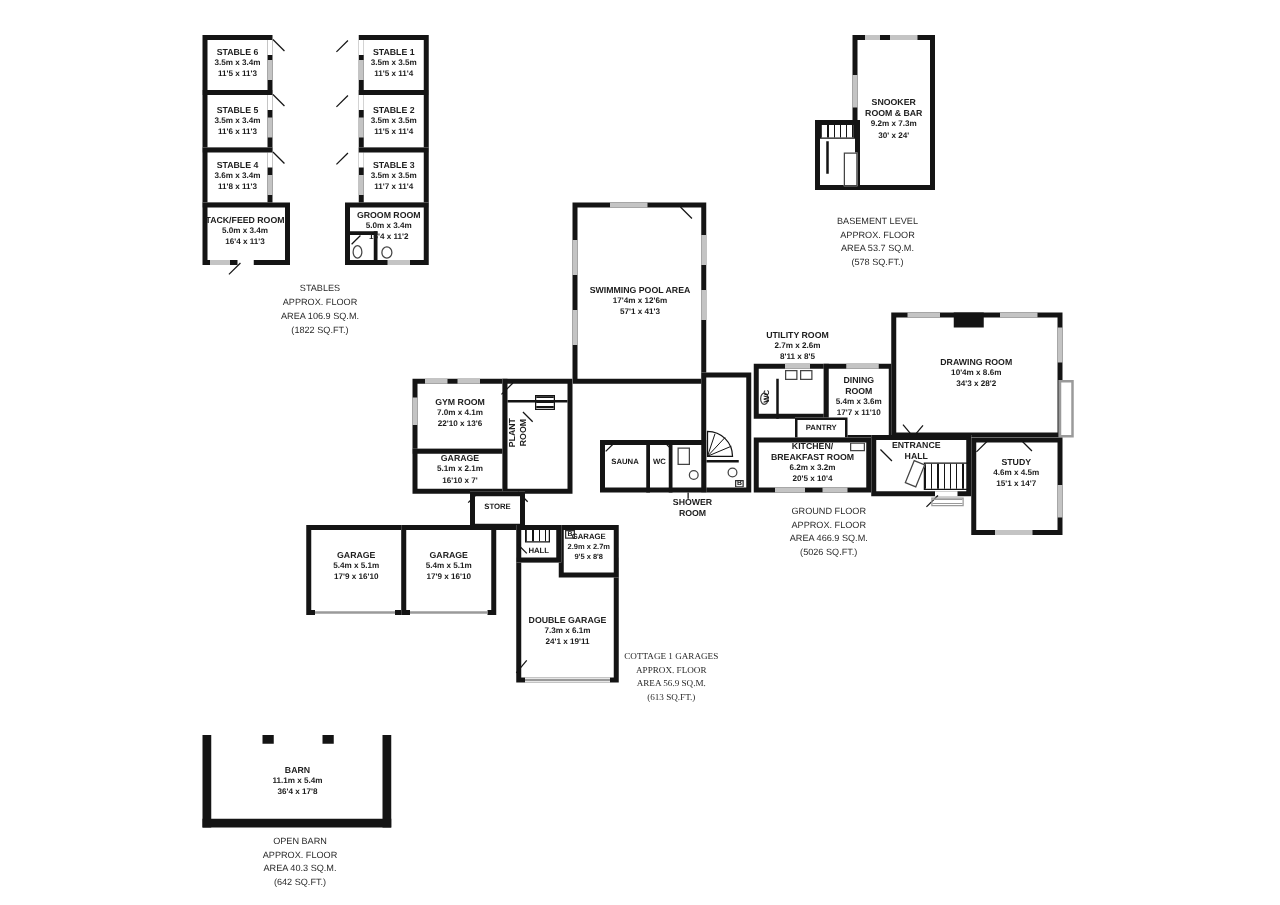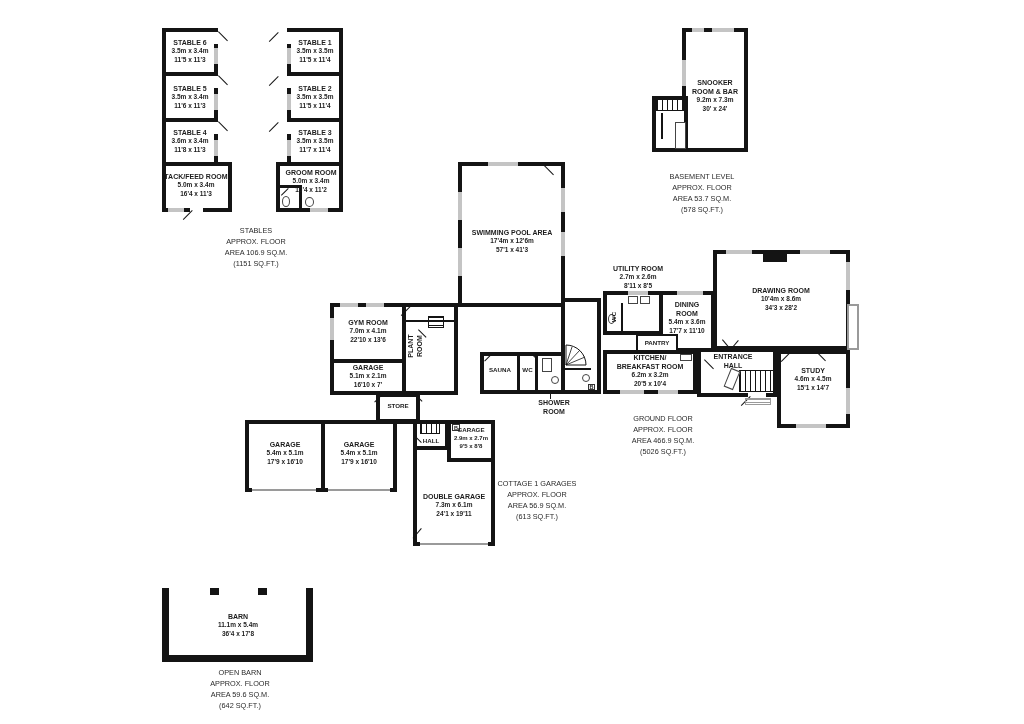--- a/index.html
+++ b/index.html
@@ -127,21 +127,21 @@
   </div>
   <div class="lbl" style="left:282px;top:168px;width:58px;">
     <span class="rn">GROOM ROOM</span>
     <span class="rd">5.0m x 3.4m</span>
     <span class="rd">16'4 x 11'2</span>
   </div>
 
   <div class="cap" style="left:206px;top:226px;width:100px;">STABLES
 APPROX. FLOOR
 AREA 106.9 SQ.M.
-(1151 SQ.FT.)</div>
+(1822 SQ.FT.)</div>
 
   <div class="rm" style="left:682px;top:28px;width:66px;height:124px;"></div>
   <div class="rm" style="left:652px;top:96px;width:36px;height:56px;"></div>
   <div class="winH" style="left:692px;top:28px;width:12px;"></div>
   <div class="winH" style="left:712px;top:28px;width:22px;"></div>
   <div class="winV" style="left:682px;top:60px;height:26px;"></div>
   <div class="stairs" style="left:656px;top:99px;width:28px;height:12px;"></div>
   <div class="wl" style="left:661px;top:113px;width:2px;height:26px;"></div>
   <div class="fx" style="left:675px;top:122px;width:11px;height:27px;"></div>
   <div class="lbl" style="left:680px;top:78px;width:70px;">
@@ -300,21 +300,21 @@
   <div class="dline" style="left:790px;top:352px;transform:rotate(45deg);"></div>
   <div class="dline" style="left:816px;top:352px;transform:rotate(-45deg);"></div>
   <div class="winV" style="left:846px;top:388px;height:26px;"></div>
   <div class="winH" style="left:796px;top:424px;width:30px;"></div>
   <div class="lbl" style="left:779px;top:366px;width:68px;">
     <span class="rn">STUDY</span>
     <span class="rd">4.6m x 4.5m</span>
     <span class="rd">15'1 x 14'7</span>
   </div>
 
-  <div class="cap" style="left:613px;top:414px;width:100px;">GROUND FLOOR
+  <div class="cap" style="left:613px;top:404px;width:100px;">GROUND FLOOR
 APPROX. FLOOR
 AREA 466.9 SQ.M.
 (5026 SQ.FT.)</div>
 
   <div class="rm" style="left:245px;top:420px;width:80px;height:72px;"></div>
   <div class="rm" style="left:321px;top:420px;width:76px;height:72px;"></div>
   <div class="gapH" style="left:252px;top:488px;width:64px;"></div>
   <div class="gdoor" style="left:252px;top:489px;width:64px;"></div>
   <div class="gapH" style="left:328px;top:488px;width:62px;"></div>
   <div class="gdoor" style="left:328px;top:489px;width:62px;"></div>
@@ -347,33 +347,33 @@
   <div class="lbl sm" style="left:449px;top:426px;width:44px;">
     <span class="rn">GARAGE</span>
     <span class="rd" style="font-size:6px;">2.9m x 2.7m</span>
     <span class="rd" style="font-size:6px;">9'5 x 8'8</span>
   </div>
   <div class="lbl" style="left:414px;top:492px;width:80px;">
     <span class="rn">DOUBLE GARAGE</span>
     <span class="rd">7.3m x 6.1m</span>
     <span class="rd">24'1 x 19'11</span>
   </div>
-  <div class="cap" style="left:487px;top:479px;width:100px;">COTTAGE 1 GARAGES
+  <div class="cap" style="left:487px;top:520px;width:100px;font-family:Liberation Serif, serif;">COTTAGE 1 GARAGES
 APPROX. FLOOR
 AREA 56.9 SQ.M.
 (613 SQ.FT.)</div>
 
   <div class="wl" style="left:162px;top:588px;width:7px;height:74px;"></div>
   <div class="wl" style="left:306px;top:588px;width:7px;height:74px;"></div>
   <div class="wl" style="left:162px;top:655px;width:151px;height:7px;"></div>
   <div class="wl" style="left:210px;top:588px;width:9px;height:7px;"></div>
   <div class="wl" style="left:258px;top:588px;width:9px;height:7px;"></div>
   <div class="lbl" style="left:198px;top:612px;width:80px;">
     <span class="rn">BARN</span>
     <span class="rd">11.1m x 5.4m</span>
     <span class="rd">36'4 x 17'8</span>
   </div>
   <div class="cap" style="left:190px;top:668px;width:100px;">OPEN BARN
 APPROX. FLOOR
-AREA 59.6 SQ.M.
+AREA 40.3 SQ.M.
 (642 SQ.FT.)</div>
 
 </div>
 
 </body></html>

